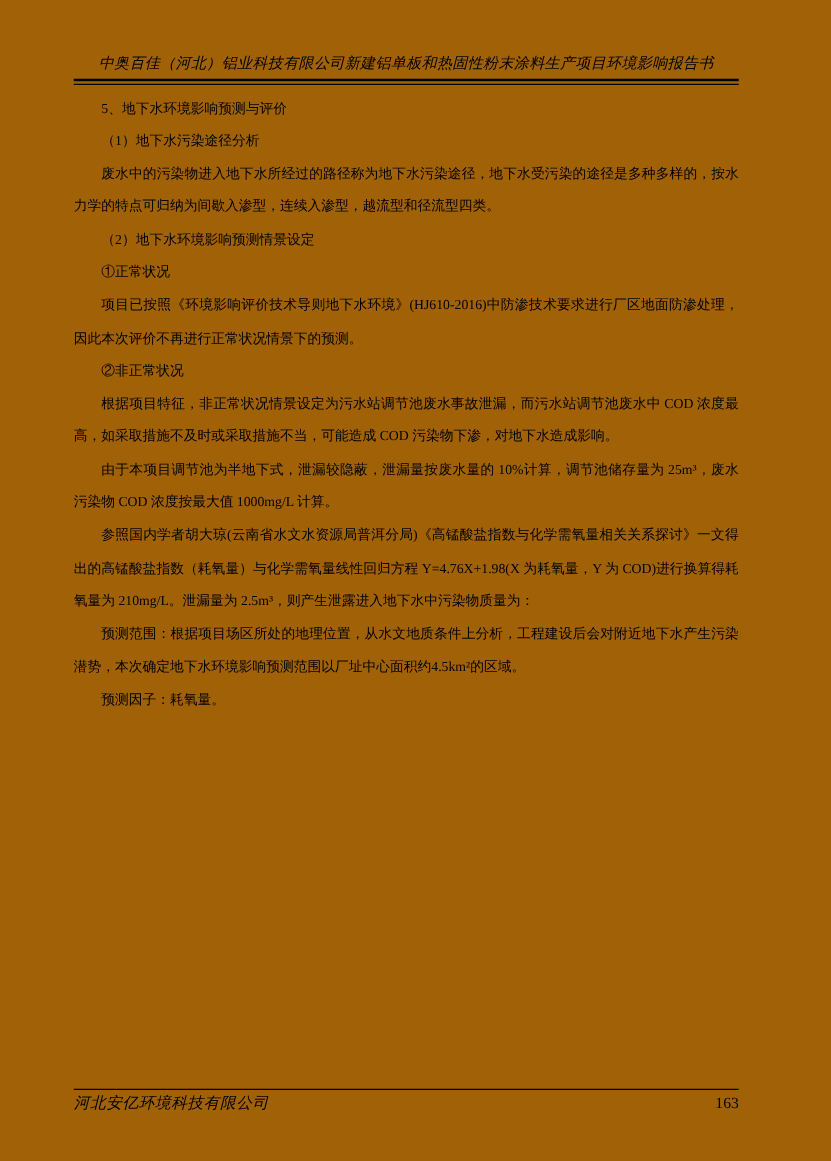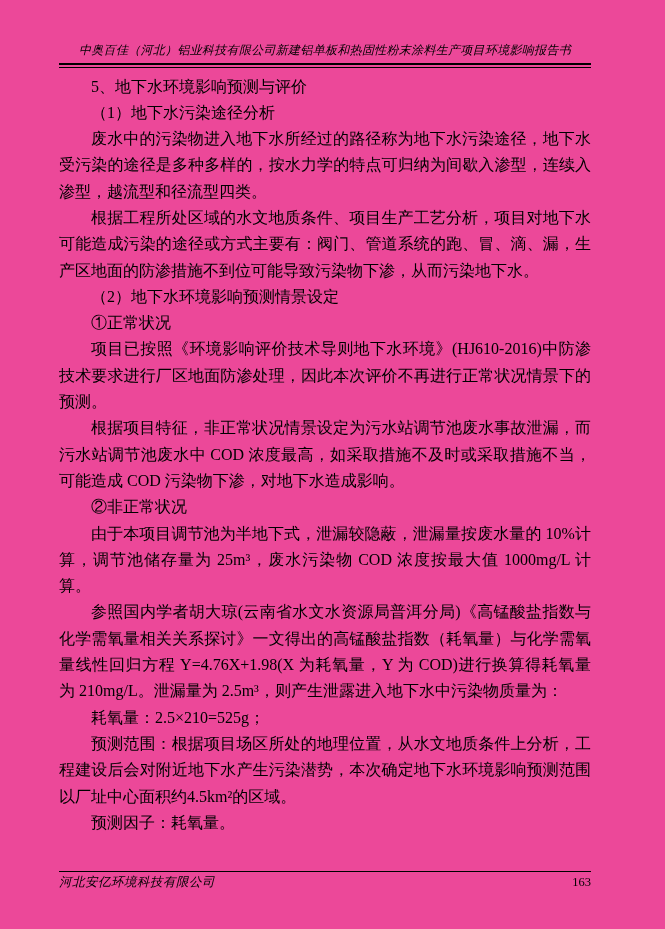--- a/index.html
+++ b/index.html
@@ -4,21 +4,21 @@
 <style>
   html, body {
     margin: 0;
     padding: 0;
     background: #ffffff;
   }
   .page {
     position: relative;
     width: 665px;
     height: 929px;
-    background: #ec4899;
+    background: #a16207;
     color: #000000;
     font-family: "Liberation Serif", "DejaVu Serif", serif;
     overflow: hidden;
   }
   .content {
     position: absolute;
     left: 59px;
     top: 0;
     width: 532px;
   }
@@ -36,21 +36,21 @@
   }
   .header-rule {
     margin-top: 5px;
     height: 1.5px;
     border-top: 2.5px solid #000;
     border-bottom: 1.5px solid #000;
   }
   
   .doc-body {
     margin-top: 6px;
-    font-size: 16px;
+    font-size: 11px;
     line-height: 26.3px;
     text-align: justify;
   }
   .doc-body p {
     margin: 0;
     text-indent: 2em;
   }
   
   .doc-footer {
     position: absolute;
@@ -82,29 +82,27 @@
 
     <div class="doc-header">
       <div class="title">中奥百佳（河北）铝业科技有限公司新建铝单板和热固性粉末涂料生产项目环境影响报告书</div>
       <div class="header-rule"></div>
     </div>
 
     <div class="doc-body">
       <p>5、地下水环境影响预测与评价</p>
       <p>（1）地下水污染途径分析</p>
       <p>废水中的污染物进入地下水所经过的路径称为地下水污染途径，地下水受污染的途径是多种多样的，按水力学的特点可归纳为间歇入渗型，连续入渗型，越流型和径流型四类。</p>
-      <p>根据工程所处区域的水文地质条件、项目生产工艺分析，项目对地下水可能造成污染的途径或方式主要有：阀门、管道系统的跑、冒、滴、漏，生产区地面的防渗措施不到位可能导致污染物下渗，从而污染地下水。</p>
       <p>（2）地下水环境影响预测情景设定</p>
       <p>①正常状况</p>
       <p>项目已按照《环境影响评价技术导则地下水环境》(HJ610-2016)中防渗技术要求进行厂区地面防渗处理，因此本次评价不再进行正常状况情景下的预测。</p>
+      <p>②非正常状况</p>
       <p>根据项目特征，非正常状况情景设定为污水站调节池废水事故泄漏，而污水站调节池废水中 COD 浓度最高，如采取措施不及时或采取措施不当，可能造成 COD 污染物下渗，对地下水造成影响。</p>
-      <p>②非正常状况</p>
       <p>由于本项目调节池为半地下式，泄漏较隐蔽，泄漏量按废水量的 10%计算，调节池储存量为 25m³，废水污染物 COD 浓度按最大值 1000mg/L 计算。</p>
       <p>参照国内学者胡大琼(云南省水文水资源局普洱分局)《高锰酸盐指数与化学需氧量相关关系探讨》一文得出的高锰酸盐指数（耗氧量）与化学需氧量线性回归方程 Y=4.76X+1.98(X 为耗氧量，Y 为 COD)进行换算得耗氧量为 210mg/L。泄漏量为 2.5m³，则产生泄露进入地下水中污染物质量为：</p>
-      <p>耗氧量：2.5×210=525g；</p>
       <p>预测范围：根据项目场区所处的地理位置，从水文地质条件上分析，工程建设后会对附近地下水产生污染潜势，本次确定地下水环境影响预测范围以厂址中心面积约4.5km²的区域。</p>
       <p>预测因子：耗氧量。</p>
     </div>
 
   </div>
 
   <div class="doc-footer">
     <span class="company">河北安亿环境科技有限公司</span>
     <span class="page-num">163</span>
   </div>

